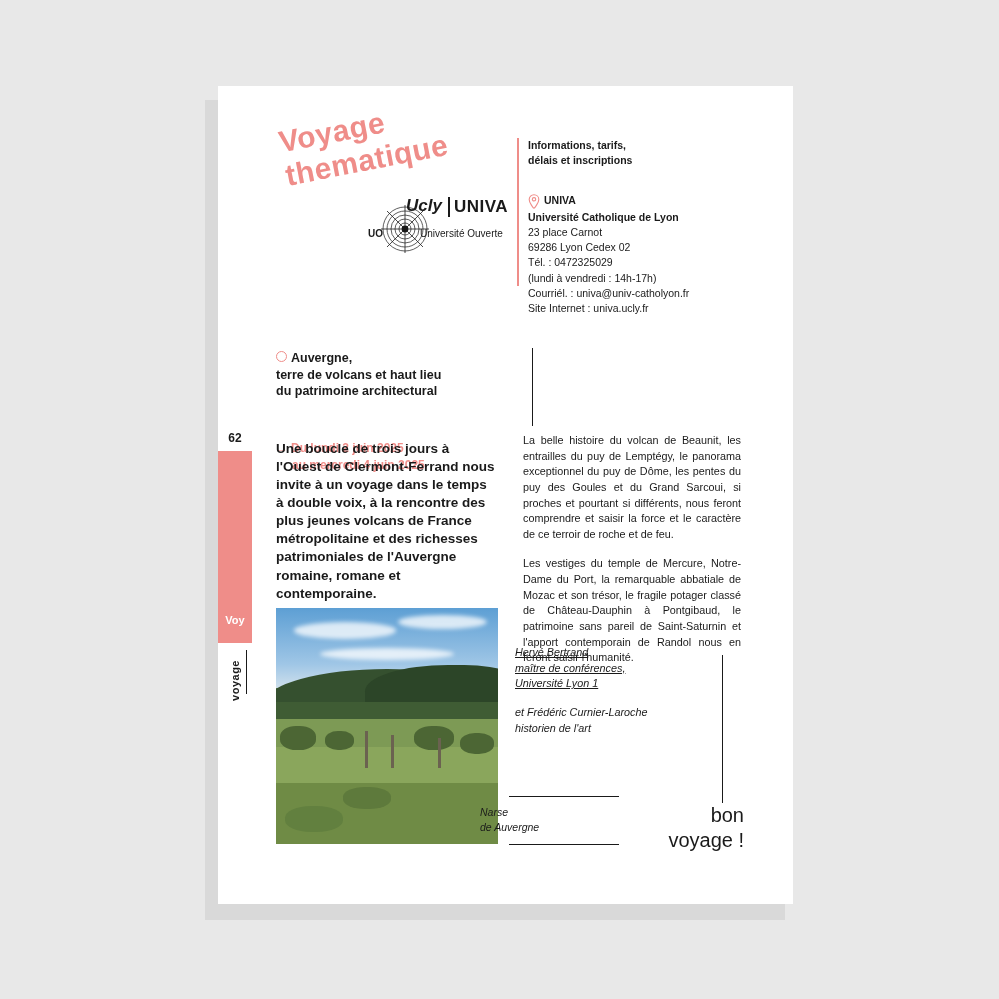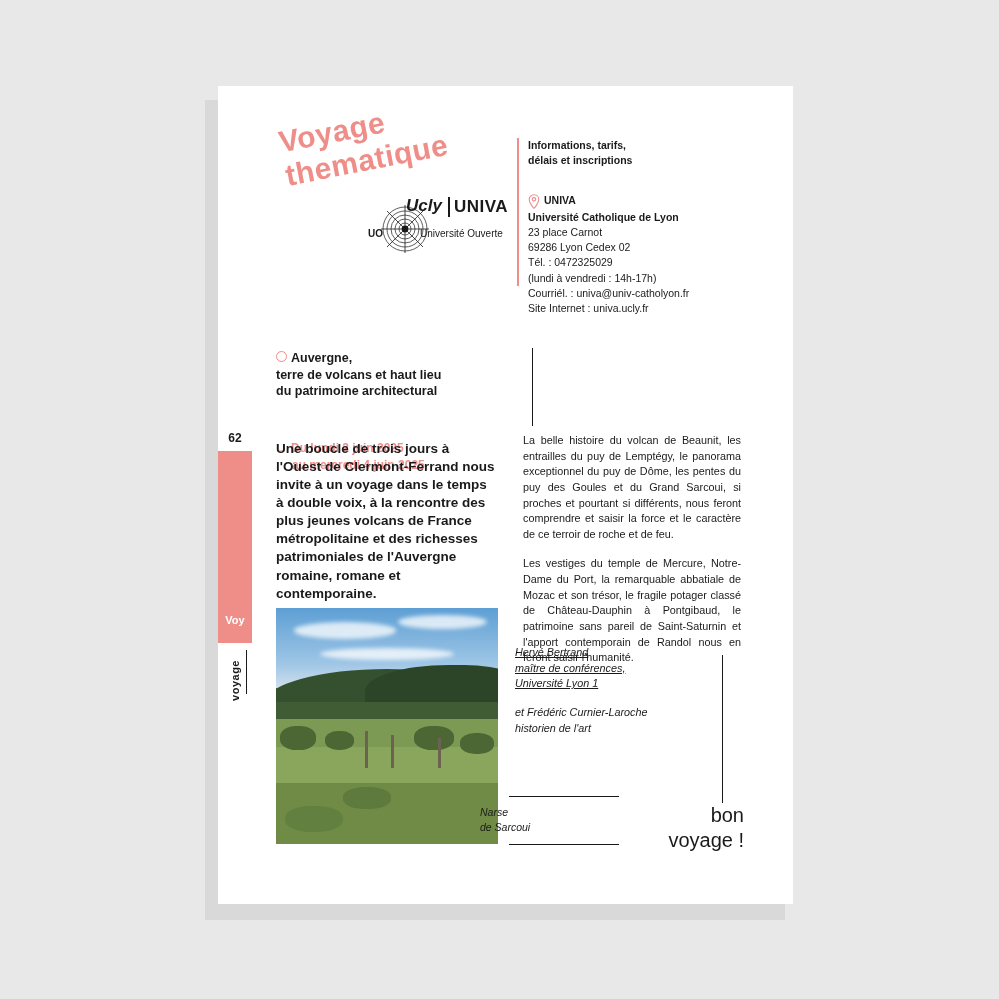--- a/index.html
+++ b/index.html
@@ -530,20 +530,20 @@
   <div class="trunk" style="left:40%; top:52%; width:1.5%; height:16%;"></div>
   <div class="trunk" style="left:52%; top:54%; width:1.2%; height:14%;"></div>
   <div class="trunk" style="left:73%; top:55%; width:1.2%; height:13%;"></div>
   <div class="bush" style="left:30%; top:76%; width:22%; height:9%; background:#5e7a3c;"></div>
   <div class="bush" style="left:4%; top:84%; width:26%; height:11%; background:#62803f;"></div>
 </div>
 
 <div class="caption-rule"></div>
 <div class="photo-caption">
   <div>Narse</div>
-  <div>de Sarcoui</div>
+  <div>de Auvergne</div>
 </div>
 <div class="caption-rule-bottom"></div>
 
 <div class="bon-voyage">
   <div>bon</div>
   <div>voyage !</div>
 </div>
 
 </body></html>

